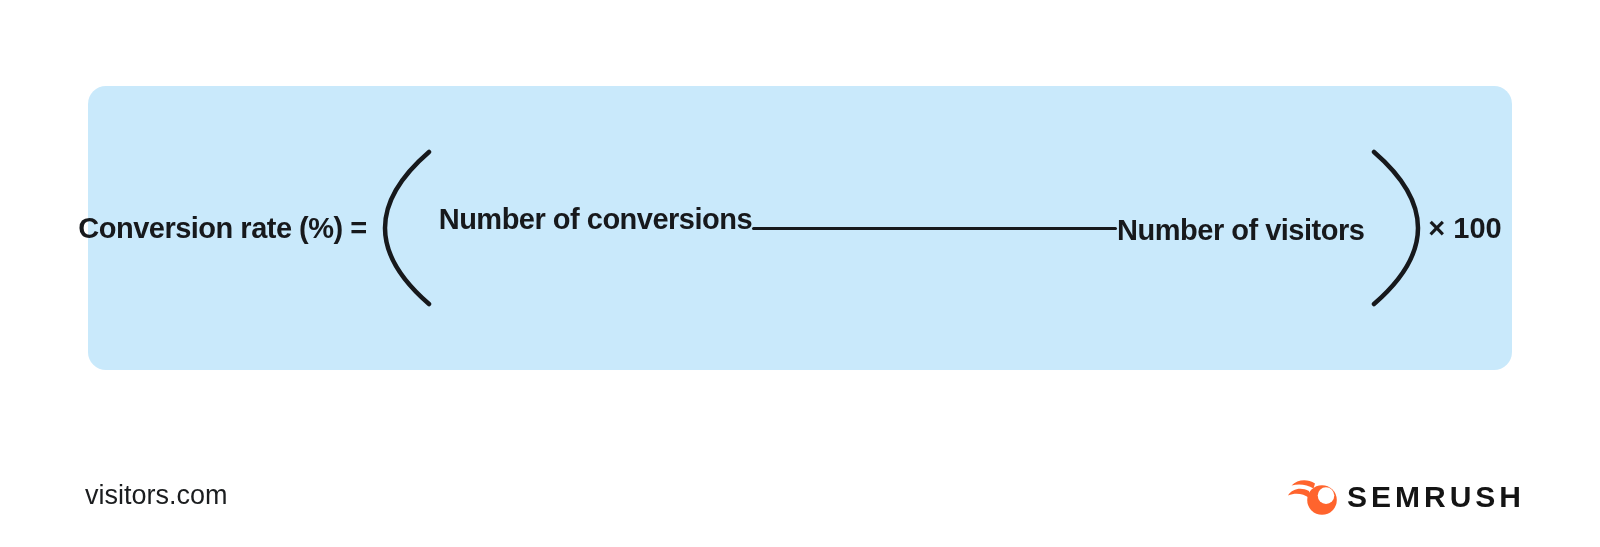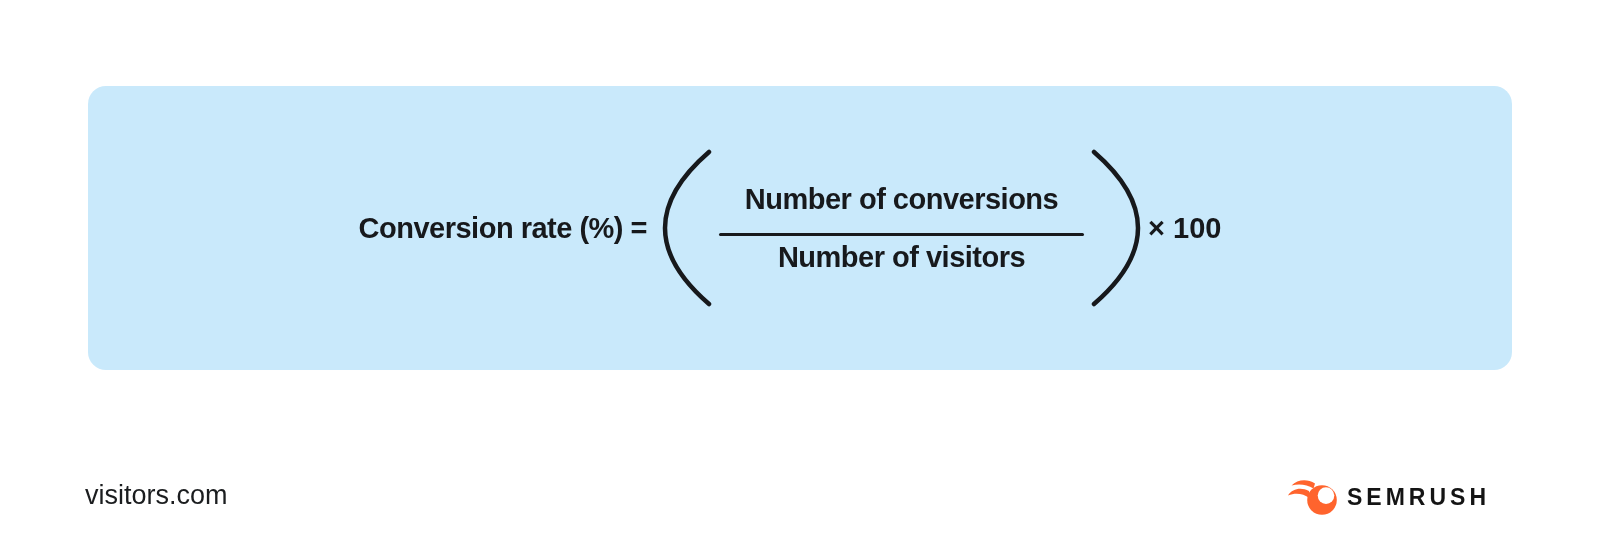--- a/index.html
+++ b/index.html
@@ -41,21 +41,21 @@
   .f-label { margin-right: 14px; }
   .paren { flex: 0 0 auto; display: block; }
   .paren path {
     fill: none;
     stroke: var(--text, #17191C);
     stroke-width: 4.5;
     stroke-linecap: round;
   }
   .fraction {
     display: flex;
-    flex-direction: column;
+    flex-direction: row;
     align-items: center;
     margin: 0 6px;
   }
   .fraction .num { margin-bottom: 17px; }
   .fraction .den { margin-top: 5px; }
   .frac-bar {
     width: 365px;
     height: 3px;
     background: var(--text, #17191C);
     border-radius: 2px;
@@ -74,21 +74,21 @@
     position: absolute;
     left: 1288px;
     top: 477px;
     display: flex;
     align-items: center;
   }
   .brand .mark { display: block; }
   .brand .mark .flame { fill: var(--brand-orange, #FF642D); }
   .brand .wordmark {
     margin-left: 9px;
-    font-size: 23px;
+    font-size: 30px;
     font-weight: bold;
     letter-spacing: 4px;
     color: var(--brand-text, #141414);
   }
 </style>
 </head>
 <body>
 
 <div class="stage">
 

